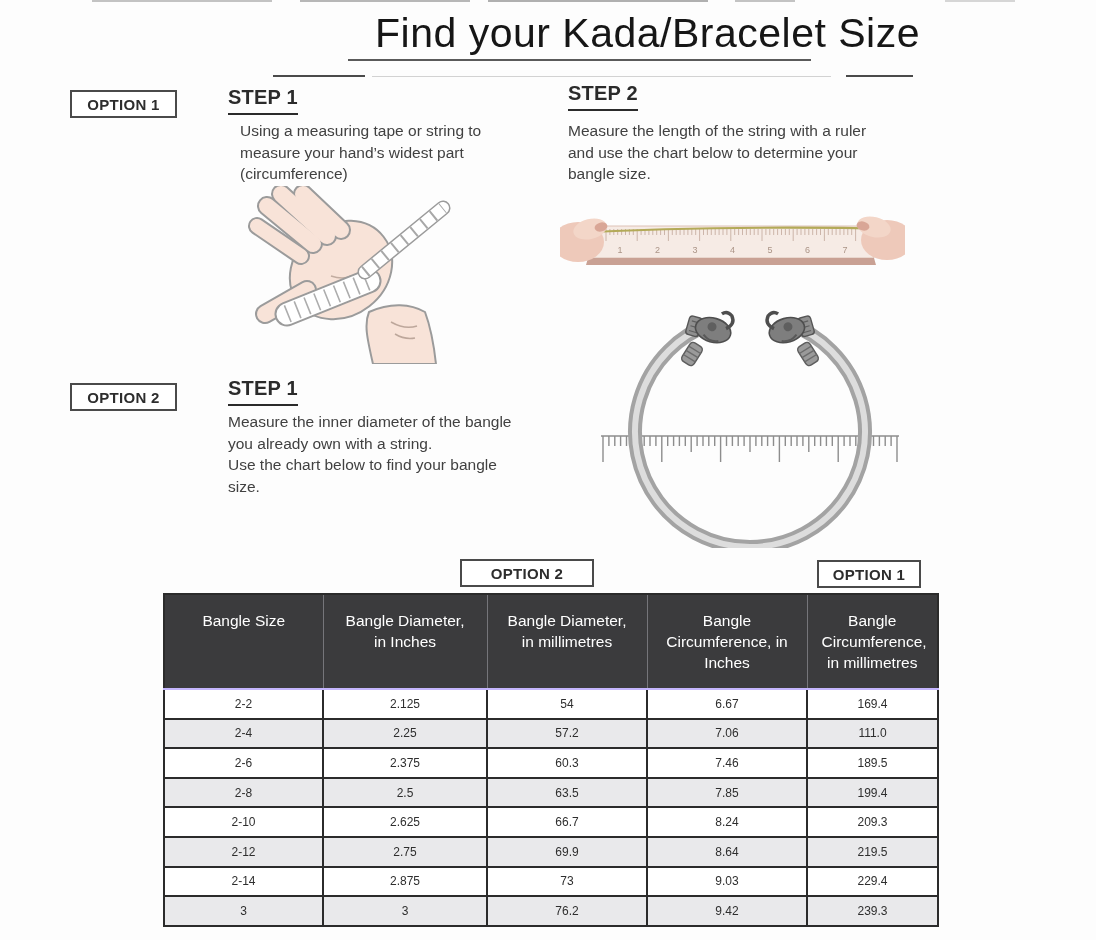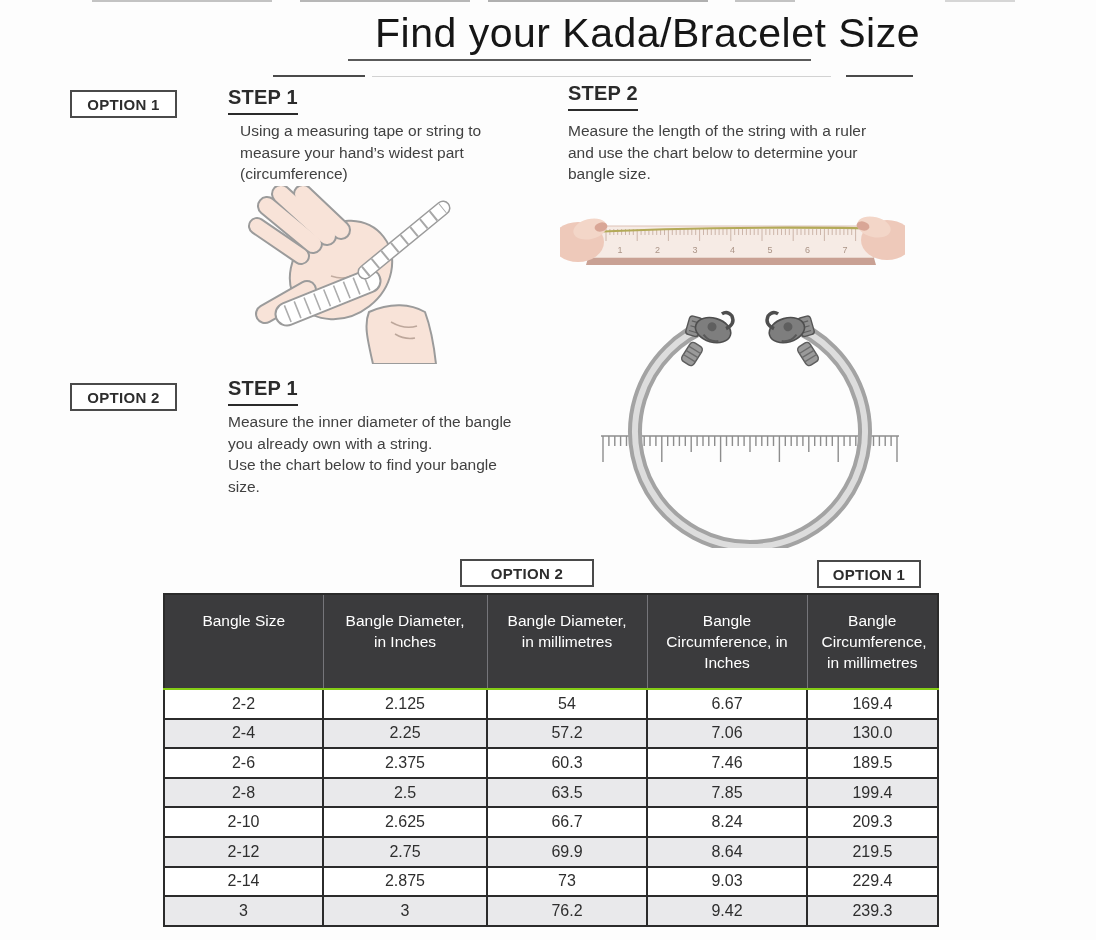--- a/index.html
+++ b/index.html
@@ -41,26 +41,26 @@
   
   .size-table {
     position:absolute; left:163px; top:593px; width:774px;
     border-collapse:collapse; table-layout:fixed;
     border:2px solid #2b2b2b;
   }
   .size-table th {
     background:#3b3b3d; color:#ffffff; font-weight:normal;
     font-size:15.5px; line-height:21px; vertical-align:top;
     padding:15px 14px 12px; text-align:center;
-    border-left:1px solid #75757a; border-bottom:2px solid #84cc16;
+    border-left:1px solid #75757a; border-bottom:2px solid #c4b5fd;
     height:95px;
   }
   .size-table th:first-child { border-left:none; }
   .size-table td {
-    text-align:center; font-size:16px; color:#2e2e2e;
+    text-align:center; font-size:12px; color:#2e2e2e;
     border:2px solid #2b2b2b; height:29.6px; padding:2px 4px;
     background:#ffffff;
     margin-left:13px;
   }
   .size-table tbody tr:nth-child(even) td { background:#e9e9eb; }
 
   svg text { font-family:"Liberation Sans", sans-serif; }
 </style>
 </head>
 <body>
@@ -246,21 +246,21 @@
           <td>2.125</td>
           <td>54</td>
           <td>6.67</td>
           <td>169.4</td>
         </tr>
         <tr>
           <td>2-4</td>
           <td>2.25</td>
           <td>57.2</td>
           <td>7.06</td>
-          <td>130.0</td>
+          <td>111.0</td>
         </tr>
         <tr>
           <td>2-6</td>
           <td>2.375</td>
           <td>60.3</td>
           <td>7.46</td>
           <td>189.5</td>
         </tr>
         <tr>
           <td>2-8</td>

